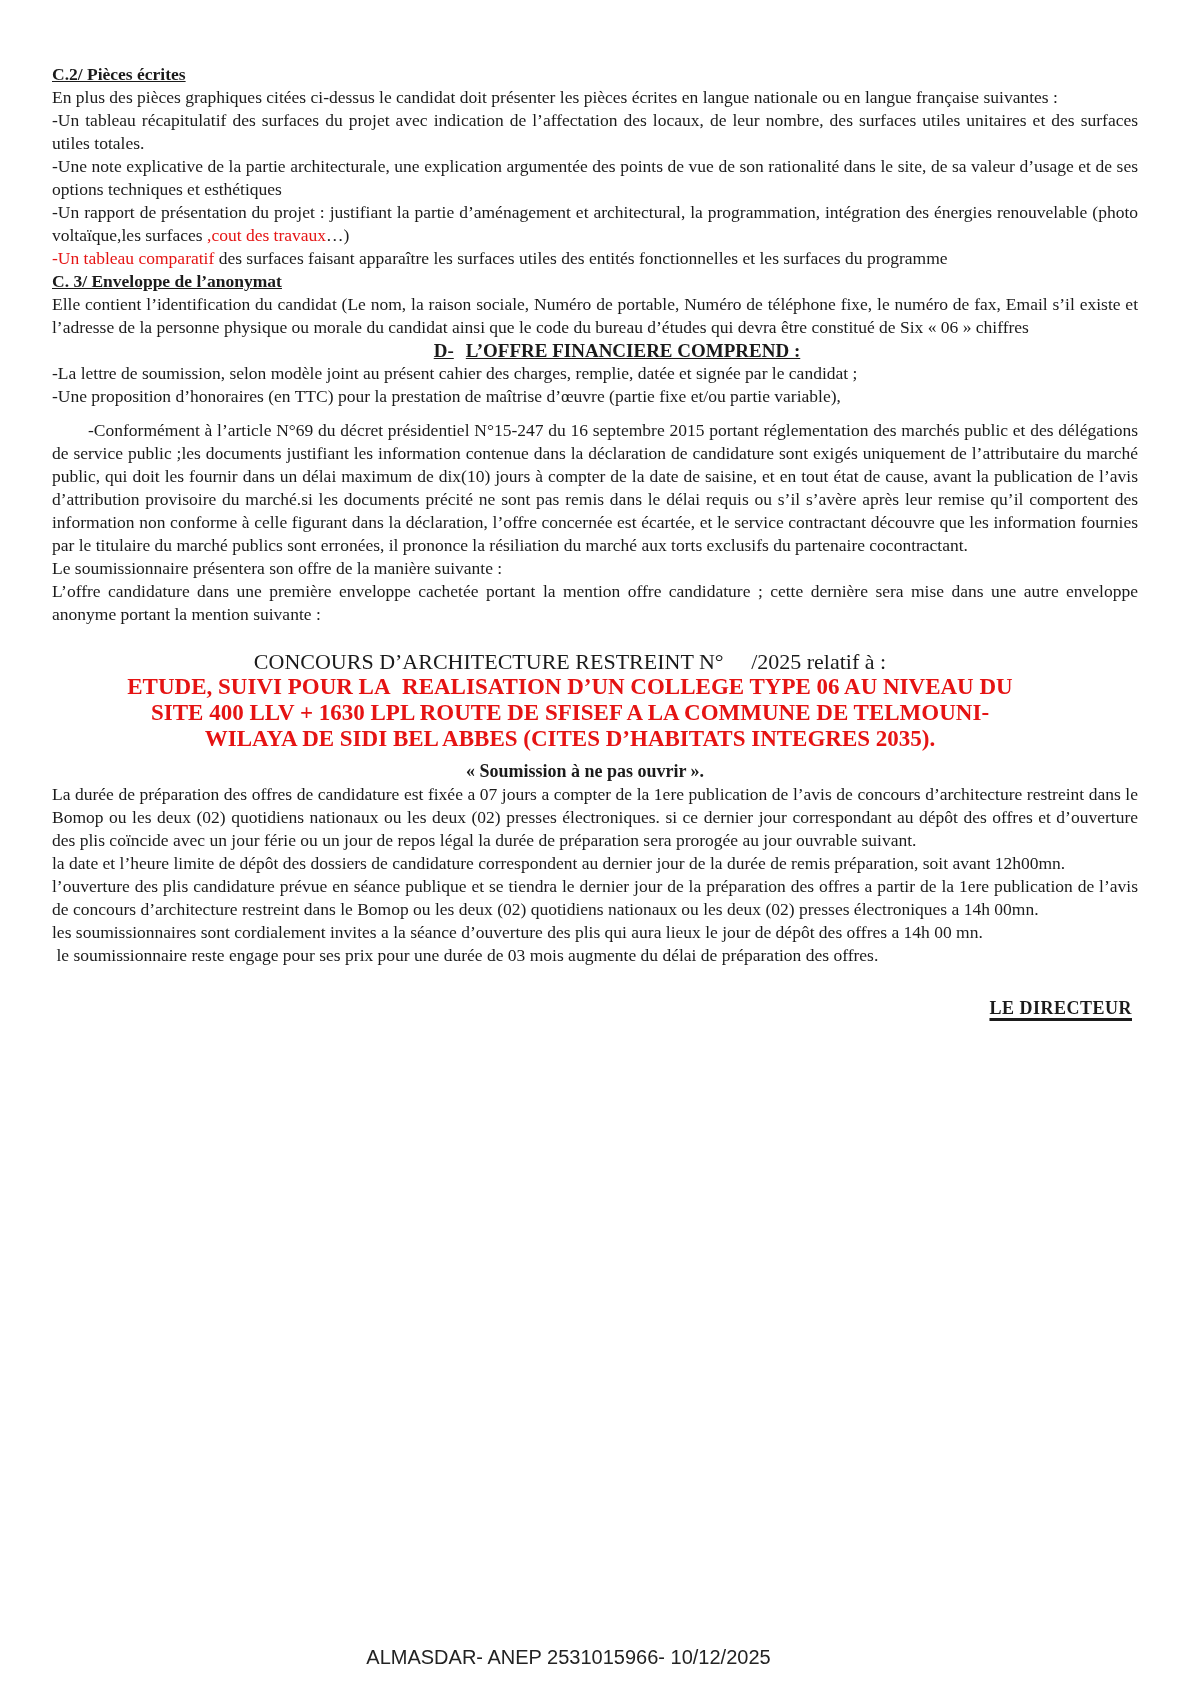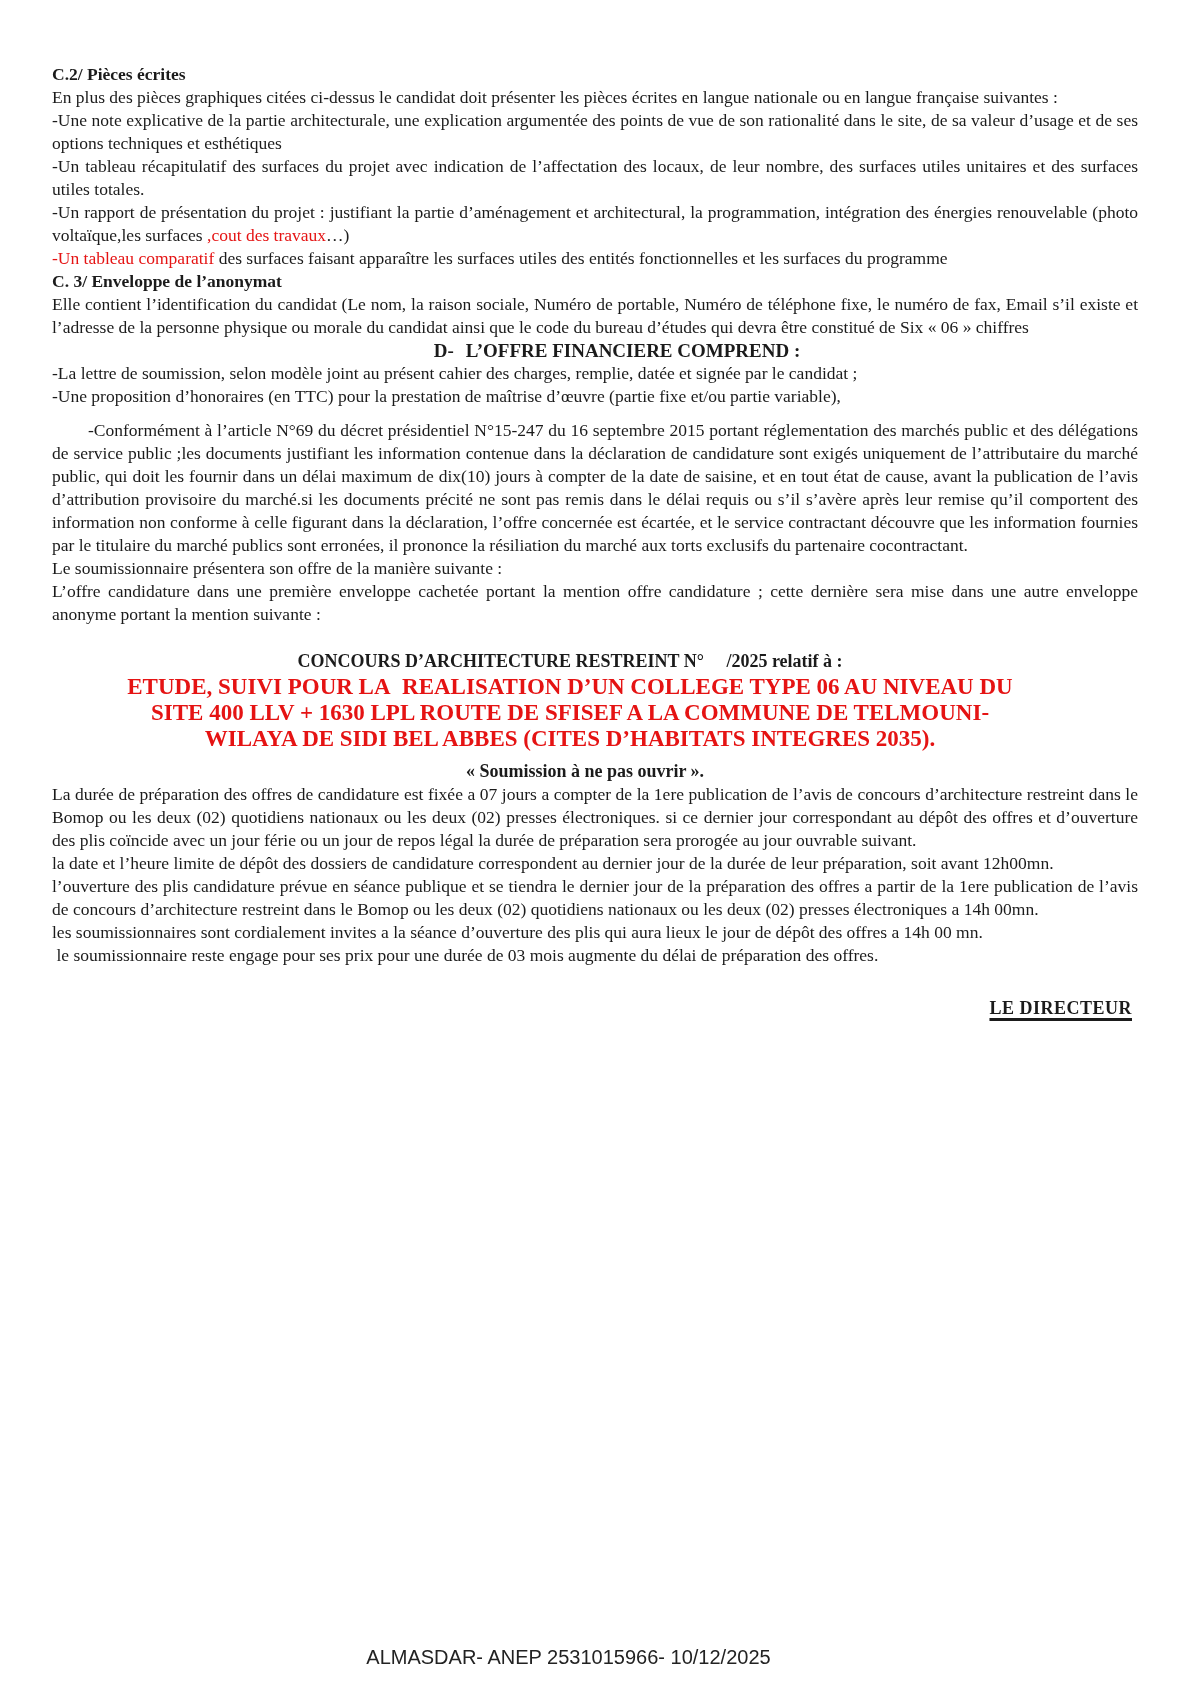--- a/index.html
+++ b/index.html
@@ -15,37 +15,37 @@
   .doc {
     position: absolute;
     top: 63px; left: 52px;
     width: 1086px;
     font-size: 17.5px;
     line-height: 23px;
     text-align: justify;
   }
   p { margin: 0; }
   .b { font-weight: bold; }
-  .u { }
+  .u { text-decoration: underline; }
   .red { color: var(--accent-red, #e51313); }
   .conformement { text-indent: 36px; margin-top: 11px; }
   .dhead {
     text-align: center;
     text-indent: 44px;
     font-weight: bold;
     font-size: 19px;
     line-height: 23px;
   }
   .dhead .letter { margin-right: 12px; }
   .notice {
     text-align: center;
     margin-top: 23px;
     margin-right: 50px;
   }
-  .notice .tline { font-weight: bold; font-size: 18px; line-height: 25px; }
+  .notice .tline { font-weight: normal; font-size: 22px; line-height: 25px; }
   .notice .rline { font-weight: bold; font-size: 23px; line-height: 26px; }
   .soumission {
     text-align: center;
     font-weight: bold;
     font-size: 18px;
     line-height: 24px;
     margin-top: 7px;
     margin-right: 20px;
   }
   sup.sm { font-size: 11px; line-height: 0; vertical-align: super; }
@@ -75,23 +75,23 @@
 </style>
 </head>
 <body>
 
 <div class="doc">
 
   <p><span class="b u">C.2/ Pièces écrites</span></p>
 
   <p>En plus des pièces graphiques citées ci-dessus le candidat doit présenter les pièces écrites en langue nationale ou en langue française suivantes :</p>
 
+  <p>-Un tableau récapitulatif des surfaces du projet avec indication de l’affectation des locaux, de leur nombre, des surfaces utiles unitaires et des surfaces utiles totales.</p>
+
   <p>-Une note explicative de la partie architecturale, une explication argumentée des points de vue de son rationalité dans le site, de sa valeur d’usage et de ses options techniques et esthétiques</p>
-
-  <p>-Un tableau récapitulatif des surfaces du projet avec indication de l’affectation des locaux, de leur nombre, des surfaces utiles unitaires et des surfaces utiles totales.</p>
 
   <p><span>-Un rapport de présentation du projet : justifiant la partie d’aménagement et architectural, la programmation, intégration des énergies renouvelable (photo voltaïque,les surfaces </span><span class="red">,cout des travaux</span><span>…)</span></p>
 
   <p><span class="red">-Un tableau comparatif</span><span> des surfaces faisant apparaître les surfaces utiles des entités fonctionnelles et les surfaces du programme</span></p>
 
   <p><span class="b u">C. 3/ Enveloppe de l’anonymat</span></p>
 
   <p>Elle contient l’identification du candidat (Le nom, la raison sociale, Numéro de portable, Numéro de téléphone fixe, le numéro de fax, Email s’il existe et l’adresse de la personne physique ou morale du candidat ainsi que le code du bureau d’études qui devra être constitué de Six « 06 » chiffres</p>
 
   <p class="dhead"><span class="u letter">D-</span><span class="u">L’OFFRE FINANCIERE COMPREND :</span></p>
@@ -111,21 +111,21 @@
     <div class="rline red">ETUDE, SUIVI POUR LA&nbsp; REALISATION D’UN COLLEGE TYPE 06 AU NIVEAU DU</div>
     <div class="rline red">SITE 400 LLV + 1630 LPL ROUTE DE SFISEF A LA COMMUNE DE TELMOUNI-</div>
     <div class="rline red">WILAYA DE SIDI BEL ABBES (CITES D’HABITATS INTEGRES 2035).</div>
   </div>
 
   <p class="soumission">« Soumission à ne pas ouvrir ».</p>
 
 
   <p>La durée de préparation des offres de candidature est fixée a 07 jours a compter de la 1ere publication de l’avis de concours d’architecture restreint dans le Bomop ou les deux (02) quotidiens nationaux ou les deux (02) presses électroniques. si ce dernier jour correspondant au dépôt des offres et d’ouverture des plis coïncide avec un jour férie ou un jour de repos légal la durée de préparation sera prorogée au jour ouvrable suivant.</p>
 
-  <p>la date et l’heure limite de dépôt des dossiers de candidature correspondent au dernier jour de la durée de leur préparation, soit avant 12h00mn.</p>
+  <p>la date et l’heure limite de dépôt des dossiers de candidature correspondent au dernier jour de la durée de remis préparation, soit avant 12h00mn.</p>
 
   <p>l’ouverture des plis candidature prévue en séance publique et se tiendra le dernier jour de la préparation des offres a partir de la 1ere publication de l’avis de concours d’architecture restreint dans le Bomop ou les deux (02) quotidiens nationaux ou les deux (02) presses électroniques a 14h 00mn.</p>
 
   <p>les soumissionnaires sont cordialement invites a la séance d’ouverture des plis qui aura lieux le jour de dépôt des offres a 14h 00 mn.</p>
 
   <p>&nbsp;le soumissionnaire reste engage pour ses prix pour une durée de 03 mois augmente du délai de préparation des offres.</p>
 
   <div class="signature"><span class="sig">LE DIRECTEUR</span></div>
 
 </div>

